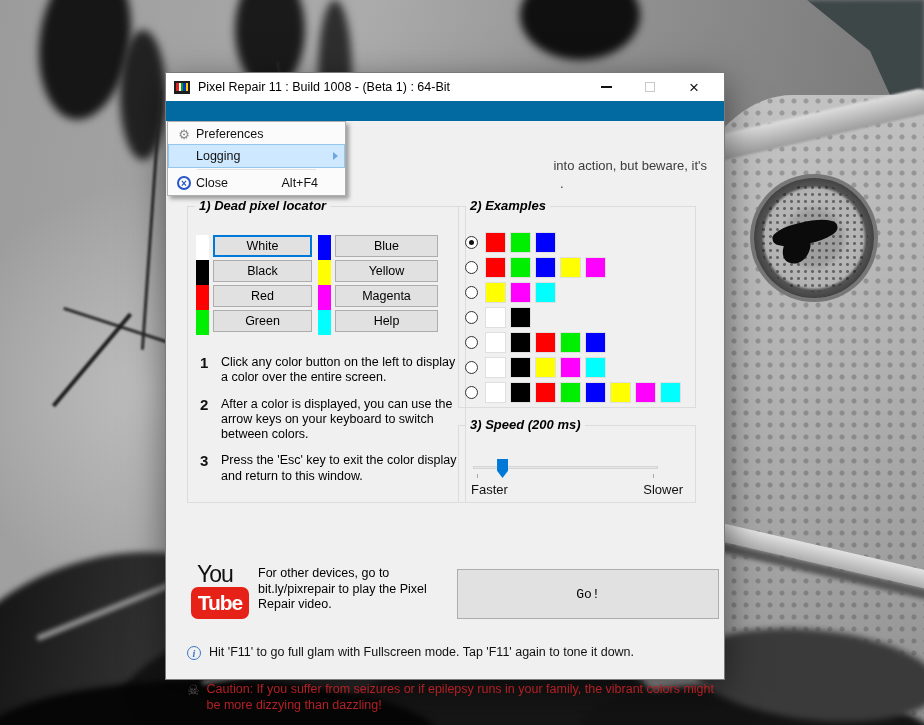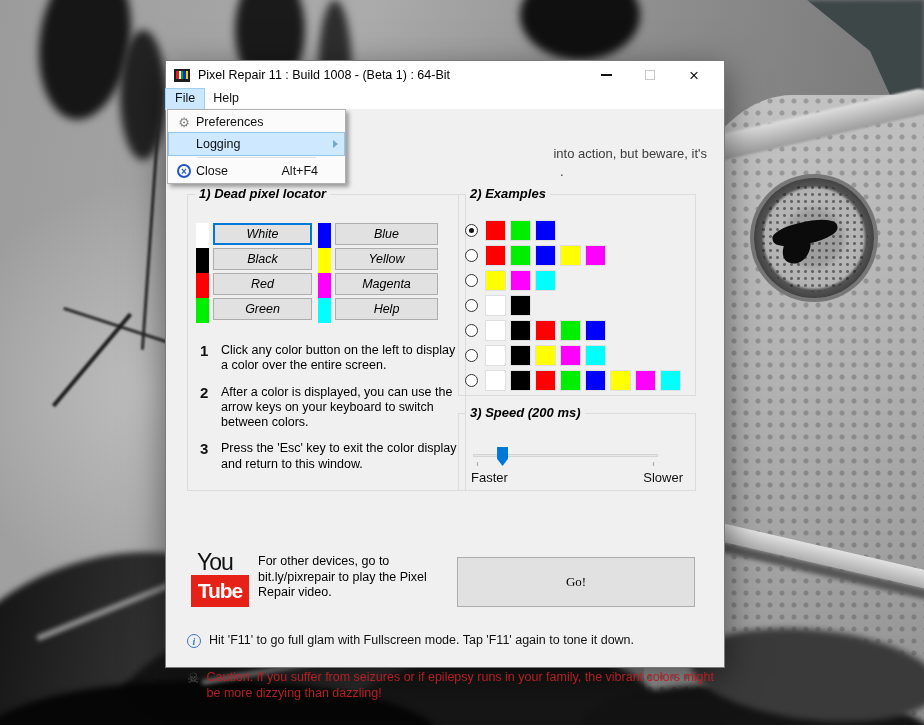--- a/index.html
+++ b/index.html
@@ -45,21 +45,21 @@
   .l2 { left:110px; top:615px; width:360px; height:170px; background:linear-gradient(100deg,#0e0e0e,#3c3c3c); transform:rotate(-8deg); }
   .l3 { left:330px; top:650px; width:330px; height:150px; background:#161616; transform:rotate(-5deg); }
   .l4 { left:-20px; top:680px; width:460px; height:120px; background:#060606; }
   .l5 { left:580px; top:685px; width:360px; height:100px; background:#131313; transform:rotate(3deg); }
   .l6 { left:690px; top:630px; width:250px; height:90px; background:#3a3a3a; transform:rotate(6deg); }
   .glint { background:#8d8d8d; filter:blur(2px); border-radius:4px; }
   .g1 { left:30px; top:600px; width:190px; height:6px; transform:rotate(-22deg); }
   .g2 { left:200px; top:660px; width:230px; height:5px; transform:rotate(-10deg); }
 
   
-  .win { position:absolute; left:165px; top:60px; width:560px; height:608px; background:#0369a1;
+  .win { position:absolute; left:165px; top:72px; width:560px; height:608px; background:#0369a1;
          border:1px solid #7a7a7a; box-shadow:0 10px 34px rgba(0,0,0,.5); font-size:12.5px; color:#111; }
   .titlebar { position:absolute; left:0; top:0; right:0; height:28px; background:#fff; display:flex; align-items:center; padding:0 8px; }
   .app-icon { width:16px; height:13px; border:2px solid #1d1d1d; border-bottom-width:3px; margin-right:8px;
               background:linear-gradient(90deg,#d22 0 22%,#fff 22% 40%,#0a0 40% 60%,#03c 60% 80%,#fc0 80%); }
   .title-text { font-size:12.5px; color:#000; }
   .controls { margin-left:auto; display:flex; align-items:center; gap:0; }
   .ctrl { width:44px; height:26px; display:flex; align-items:center; justify-content:center; cursor:default; }
   .minbar { width:11px; height:1.5px; background:#111; }
   .maxbox { width:10px; height:10px; border:1.5px solid #c9c9c9; }
   .closex { font-size:17px; color:#111; line-height:1; }
@@ -81,21 +81,21 @@
   .box2 { left:292px; top:85px; width:238px; height:202px; }
   .box3 { left:292px; top:304px; width:238px; height:78px; }
 
   
   .cols { position:absolute; left:8px; top:28px; right:8px; display:flex; }
   .colgrp { display:flex; }
   .colgrp.right { margin-left:6px; }
   .strip { width:13px; display:flex; flex-direction:column; margin-right:4px; }
   .strip i { display:block; height:25px; }
   .btns { display:flex; flex-direction:column; }
-  .cbtn { width:99px; height:22px; margin-bottom:3px; background:#e1e1e1; border:1px solid #adadad; font-family:"Liberation Sans",sans-serif; font-size:12.5px; color:#000;font-style:italic; }
+  .cbtn { width:99px; height:22px; margin-bottom:3px; background:#e1e1e1; border:1px solid #adadad; font-family:"Liberation Sans",sans-serif; font-size:12.5px; color:#000; }
   .cbtn.focused { border:2px solid #0078d7; }
   .colgrp.right .cbtn { width:103px; }
 
   .steps { position:absolute; left:12px; top:148px; right:8px; }
   .step { display:flex; margin-bottom:11px; }
   .step b { font-size:15px; width:17px; flex:none; margin-right:4px; line-height:1.1; }
   .step span { font-size:12.5px; line-height:1.22; color:#000; }
 
   
   .ex-rows { position:absolute; left:6px; top:23px; }
@@ -109,24 +109,24 @@
   .track { position:absolute; left:0; right:0; top:7px; height:3px; background:#e7e7e7; border:1px solid #d4d4d4; }
   .tick { position:absolute; top:15px; width:1px; height:4px; background:#a8a8a8; }
   .tick.t0 { left:4px; } .tick.t1 { right:4px; }
   .thumb { position:absolute; top:0; width:11px; height:19px; background:#0078d7;
            clip-path:polygon(0 0,100% 0,100% 62%,50% 100%,0 62%); }
   .sp-labels { position:absolute; left:12px; right:12px; top:56px; display:flex; justify-content:space-between; font-size:13px; }
 
   
   .yt { position:absolute; left:25px; top:443px; width:62px; }
   .yt-you { font-weight:normal; font-size:23px; letter-spacing:-1px; color:#111; line-height:.9; padding-left:6px; }
-  .yt-tube { margin-top:2px; width:58px; height:32px; border-radius:0; display:flex; align-items:center; justify-content:center;
+  .yt-tube { margin-top:2px; width:58px; height:32px; border-radius:7px; display:flex; align-items:center; justify-content:center;
              color:#fff; font-weight:bold; font-size:21px; letter-spacing:-1px; }
   .yt-text { position:absolute; left:92px; top:445px; width:200px; font-size:12.5px; line-height:1.25; color:#000; }
-  .go-btn { position:absolute; left:291px; top:448px; width:238px; height:50px; background:#e1e1e1; border:1px solid #adadad; font-size:13px; font-family:Liberation Serif, serif; color:#000; }
+  .go-btn { position:absolute; left:291px; top:448px; width:262px; height:50px; background:#e1e1e1; border:1px solid #adadad; font-size:13px; font-family:Liberation Mono, monospace; color:#000; }
 
   
   .note { position:absolute; left:21px; display:flex; align-items:flex-start; }
   .note-info { top:524px; width:525px; }
   .note-caution { top:561px; width:528px; }
   .info-ic { flex:none; width:14px; height:14px; border:1.5px solid #3b76c6; border-radius:50%; color:#3b76c6;
              font-size:10px; font-weight:bold; font-style:italic; display:flex; align-items:center; justify-content:center; margin:1px 8px 0 0; font-family:"Liberation Serif",serif; }
   .skull-ic { flex:none; font-size:14px; color:#555; margin:0 7px 0 0; line-height:1.2; }
   .note span.txt { font-size:12.5px; line-height:1.25; }
 
@@ -193,24 +193,20 @@
         </span>
       <span class="ctrl">
           <i class="maxbox"></i>
         </span>
       <span class="ctrl">
           <span class="closex">×</span>
         </span>
     </div>
   </div>
 
-  <div class="menubar">
-    <span class="menu-top sel">File</span>
-    <span class="menu-top">Help</span>
-  </div>
 
   <div class="client">
 
     <span class="frag frag1">into action, but beware, it's</span>
     <span class="frag frag2">.</span>
 
     <div class="gbox box1">
       <span class="gtitle">1) Dead pixel locator</span>
 
       <div class="cols">

